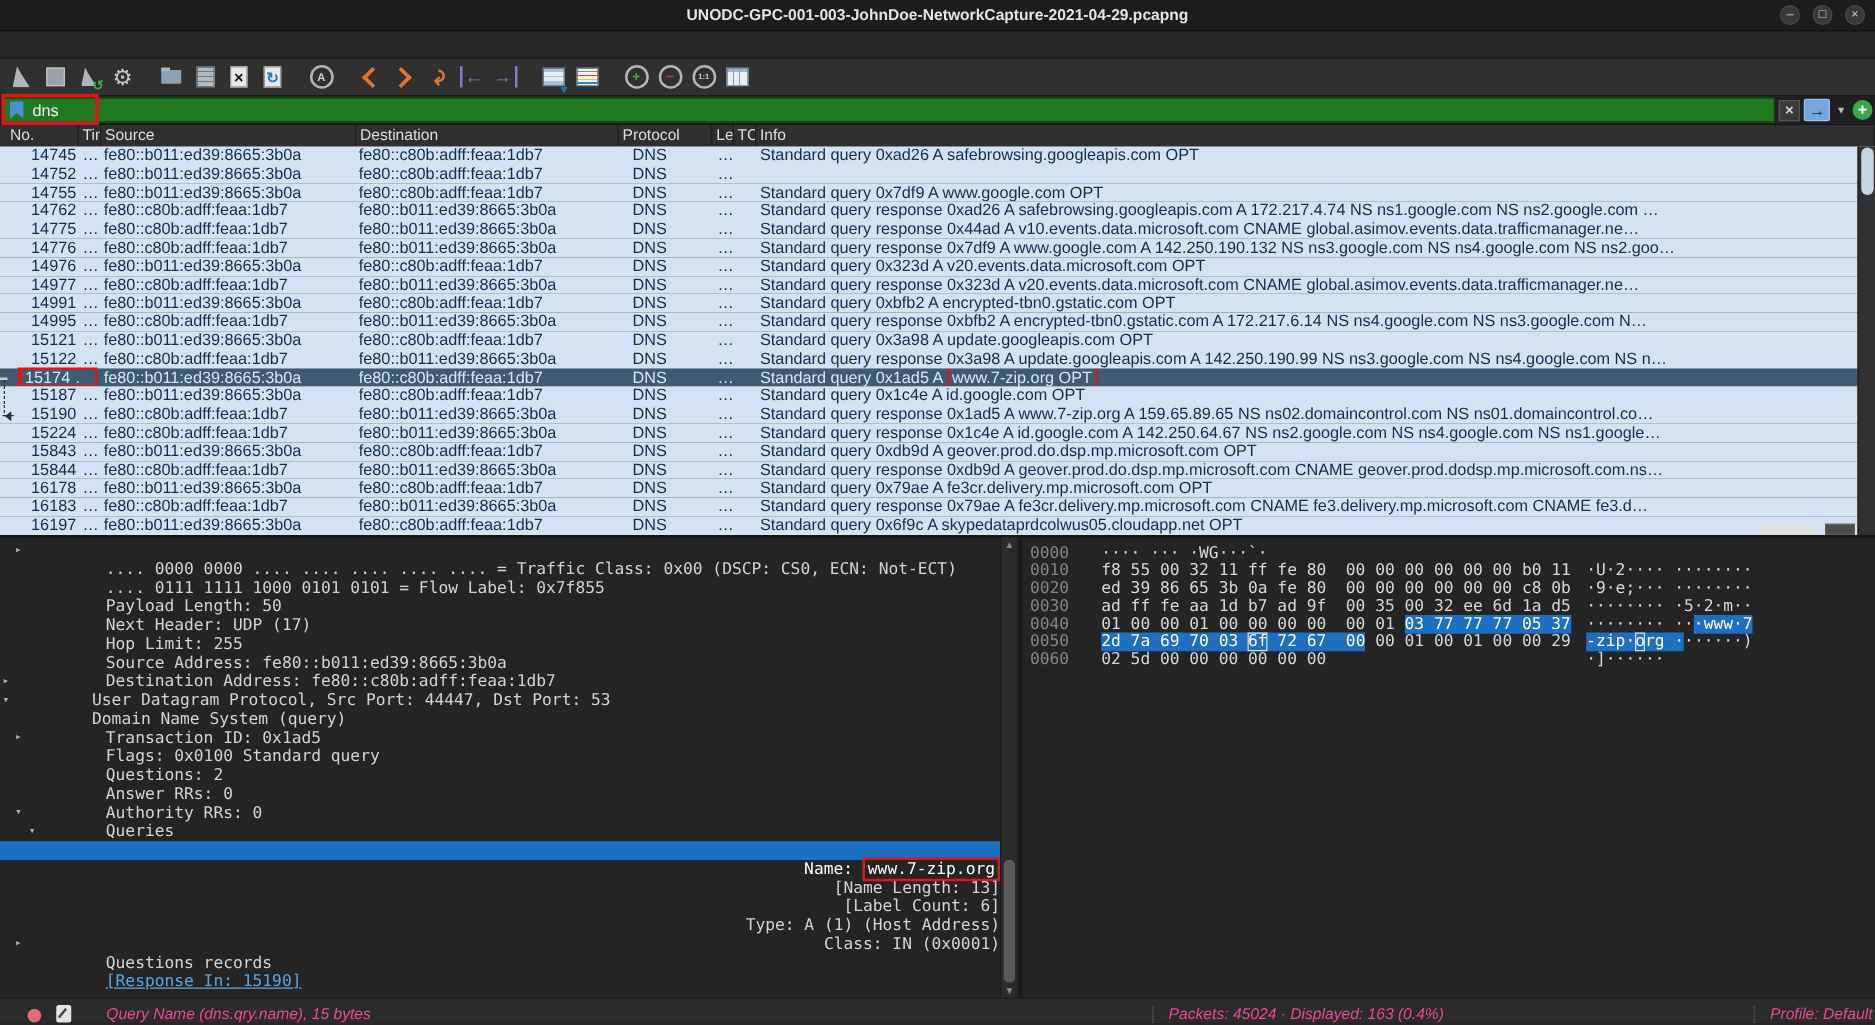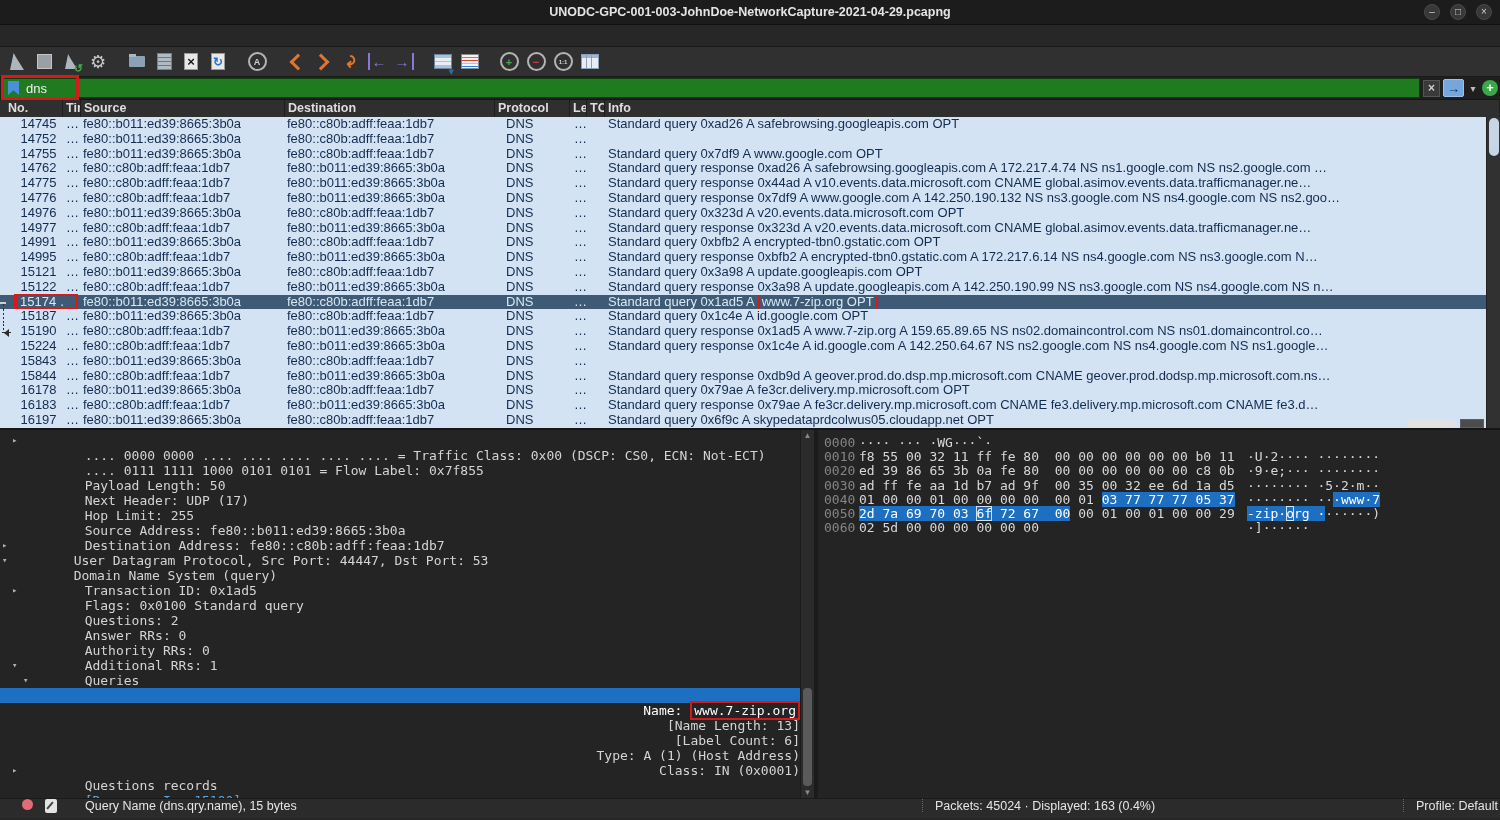--- a/index.html
+++ b/index.html
@@ -83,27 +83,27 @@
   .fb-drop { width:12px; color:#bbb; font-size:10px; }
   .fb-add { width:16px; height:16px; border-radius:50%; background:#39a849; color:#fff;
             font-size:13px; font-weight:bold; line-height:14px; text-align:center; }
   .filter-redbox { position:absolute; left:1px; top:-2px; width:78px; height:25px;
                    border:3px solid #d41a1a; pointer-events:none; }
 
   
   .pl-gap { height:1px; background:#151515; }
   .pl-grid { display:grid; grid-template-columns:16px 47px 18px 204px 210px 75px 17px 18px 1fr; }
   .pl-header { height:17px; background:#2f2f2f; color:#dedede; font-size:12.5px; }
-  .pl-header .hc { border-right:1px solid #1e1e1e; padding:1px 0 0 3px; white-space:nowrap; overflow:hidden;font-weight:bold; }
+  .pl-header .hc { border-right:1px solid #1e1e1e; padding:1px 0 0 3px; white-space:nowrap; overflow:hidden; }
   .pl-header .hc.first { grid-column:1 / span 2; padding-left:8px; }
   .plist { height:311px; overflow:hidden; background:#1e1e1e; position:relative; }
   .prow { height:14.8px; background:#d3e3f3; color:#122c50; font-size:13px; line-height:14.5px;
           position:relative; }
   .prow .c { white-space:pre; overflow:hidden; }
-  .c.no { text-align:center; padding-right:2px; }
+  .c.no { text-align:right; padding-right:2px; }
   .c.t { padding-left:3px; }
   .c.src, .c.dst { padding-left:2px; }
   .c.proto { padding-left:11px; }
   .c.len { padding-left:4px; }
   .c.info { padding-left:3px; }
   .prow.sel { background:#3e5a74; color:#d8e8f6; }
   .redbox { border:2px solid #d41a1a; padding:0 2px; }
   .redbox:empty { display:none; }
   .gutter { position:absolute; left:0; top:0; width:16px; height:14.8px; }
   .m-start .gutter { background:
@@ -143,28 +143,28 @@
   .det-scroll { width:14px; background:#2b2b2b; border-left:1px solid #1c1c1c; position:relative; }
   .det-arrow { position:absolute; left:0; width:13px; text-align:center; color:#8a8a8a; font-size:8px; }
   .det-thumb { position:absolute; left:2px; top:258px; width:9px; height:98px; background:#5a5a5a;
       border-radius:4px; }
   .pane-div { width:4px; background:#1b1b1b; }
 
   
   .hexpane { flex:1; padding:6px 0 0 6px; overflow:hidden; }
   .hexrow { height:14.2px; line-height:14.2px; white-space:pre; font-size:13px; color:#d8d8d8;
             font-family:"DejaVu Sans Mono", monospace; display:flex; }
-  .hr-off { width:31px; margin-right:4px; color:#858585; }
+  .hr-off { width:31px; margin-right:26px; color:#858585; }
   .hr-bytes { width:368px; margin-right:20px; }
   .hl { background:#1d6fc2; color:#fff; }
   .cur { background:#1d6fc2; color:#fff; outline:1px solid #cfe3ff; outline-offset:-1px; }
 
   
   .statusbar { height:20px; background:#2b2b2b; border-top:1px solid #1a1a1a; display:flex;
-               align-items:flex-start; color:#e5e5e5; font-size:12.5px; }
+               align-items:flex-end; color:#ec4899; font-size:12.5px;font-style:italic; }
   .sb-expert { width:11px; height:11px; border-radius:50%; background:#e06c75; margin:0 12px 0 22px; }
   .sb-note { width:12px; height:14px; background:#e4e4e4; border-radius:2px; position:relative; margin-right:28px; }
   .sb-note::before { content:""; position:absolute; left:4px; top:2px; width:2px; height:9px;
       background:#444; transform:rotate(40deg); }
   .sb-sep { border-left:1px dotted #6a6a6a; height:13px; margin:0 12px; }
   .sp1 { flex-grow:2.6; } .sp2 { flex-grow:1; }
   .sb-right { padding-right:2px; white-space:nowrap; }
 </style>
 </head>
 <body>
@@ -422,20 +422,21 @@
       </div>
       <div class="prow pl-grid">
         <span class="c gut"><i class="gutter"></i></span>
         <span class="c no"><span>15843</span></span>
         <span class="c t">…</span>
         <span class="c src">fe80::b011:ed39:8665:3b0a</span>
         <span class="c dst">fe80::c80b:adff:feaa:1db7</span>
         <span class="c proto">DNS</span>
         <span class="c len">…</span>
         <span class="c tc"></span>
+        <span class="c info"><span>Standard query 0xdb9d A geover.prod.do.dsp.mp.microsoft.com OPT</span></span>
       </div>
       <div class="prow pl-grid">
         <span class="c gut"><i class="gutter"></i></span>
         <span class="c no"><span>15844</span></span>
         <span class="c t">…</span>
         <span class="c src">fe80::c80b:adff:feaa:1db7</span>
         <span class="c dst">fe80::b011:ed39:8665:3b0a</span>
         <span class="c proto">DNS</span>
         <span class="c len">…</span>
         <span class="c tc"></span>
@@ -519,23 +520,20 @@
         <span class="arr">▸</span><span class="dtext">Flags: 0x0100 Standard query</span>
       </div>
       <div class="dline p1">
         <span class="arr"></span><span class="dtext">Questions: 2</span>
       </div>
       <div class="dline p1">
         <span class="arr"></span><span class="dtext">Answer RRs: 0</span>
       </div>
       <div class="dline p1">
         <span class="arr"></span><span class="dtext">Authority RRs: 0</span>
-      </div>
-      <div class="dline p1">
-        <span class="arr"></span><span class="dtext">Additional RRs: 1</span>
       </div>
       <div class="dline p1">
         <span class="arr">▾</span><span class="dtext">Queries</span>
       </div>
       <div class="dline p2">
         <span class="arr">▾</span><span class="dtext">www.7-zip.org: type A, class IN</span>
       </div>
       <div class="dline p3 dsel">
         <span class="arr"></span><span class="dtext">Name: </span><span class="redbox">www.7-zip.org</span>
       </div>

